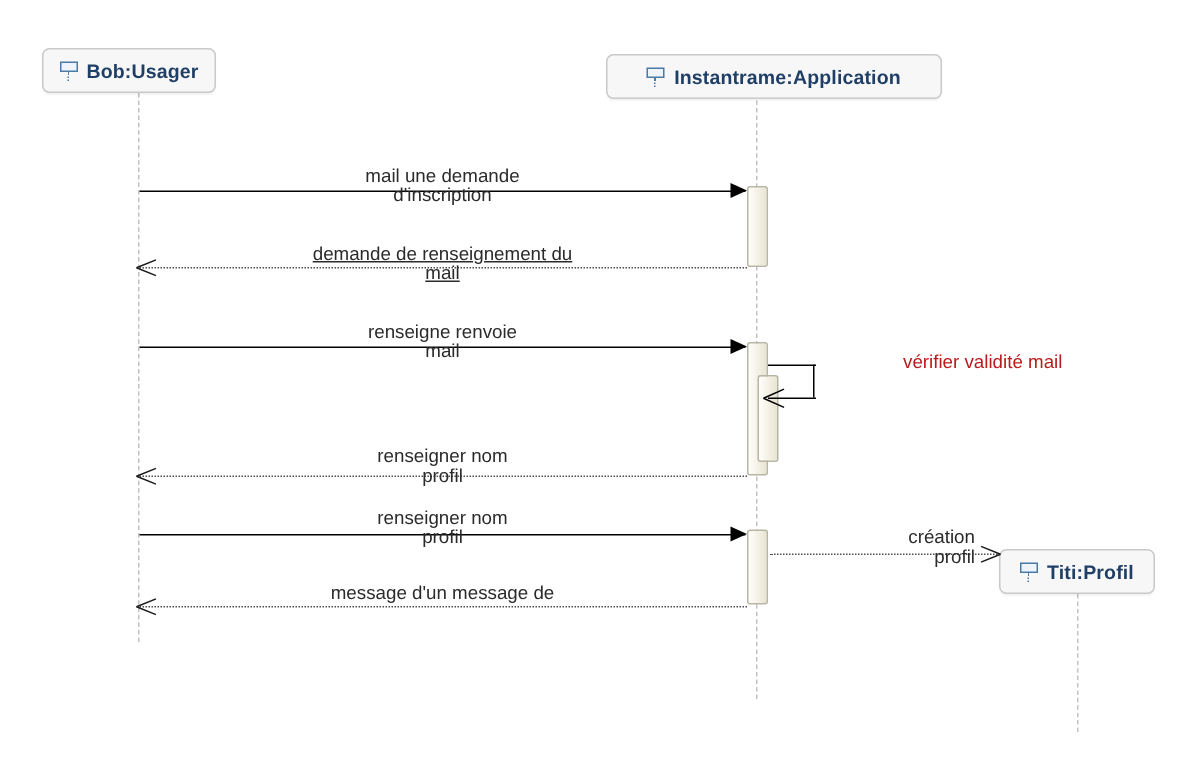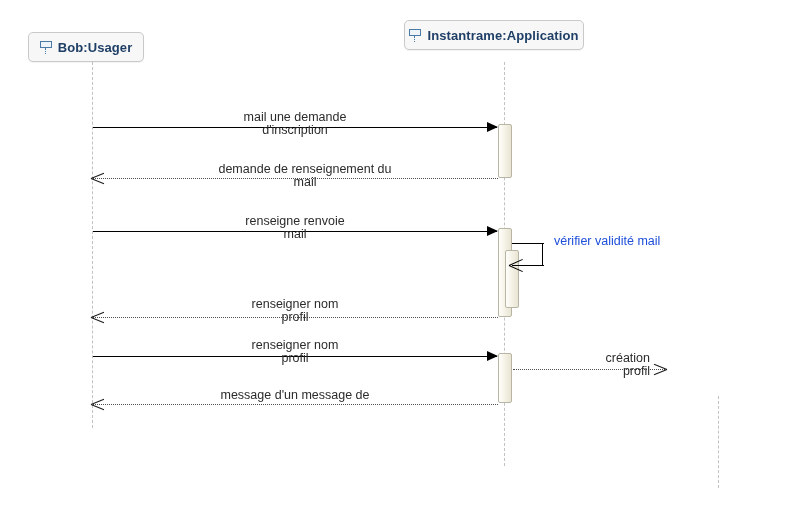--- a/index.html
+++ b/index.html
@@ -190,51 +190,59 @@
     height: 0;
     border-top: 1.5px solid #000000;
     transform-origin: left center;
   }
   .self-arrow-left span.up { transform: rotate(-24deg); }
   .self-arrow-left span.dn { transform: rotate(24deg); }
 
   .note-label {
     position: absolute;
     font-size: 12.5px;
-    color: #1d4ed8;
+    color: #b91c1c;
     line-height: 15px;
     text-align: center;
     white-space: nowrap;
+    margin-left: 48px;
   }
 </style>
 </head>
 <body>
 
 <div id="canvas">
 
   <div class="lifeline" style="left:92px; top:62px; height:366px;"></div>
   <div class="lifeline" style="left:504px; top:62px; height:404px;"></div>
   <div class="lifeline" style="left:718px; top:396px; height:92px;"></div>
 
   <div class="lifeline-head" style="left:28px; top:32px; width:116px;">
     <span class="node-icon">
       <span class="nbox"></span>
         <span class="nstem"></span>
     </span>
     <span class="ll-label">Bob:Usager</span>
   </div>
 
-  <div class="lifeline-head" style="left:404px; top:20px; width:180px;text-align:right;">
+  <div class="lifeline-head" style="left:404px; top:36px; width:224px;text-align:right;">
     <span class="node-icon">
       <span class="nbox"></span>
         <span class="nstem"></span>
     </span>
     <span class="ll-label">Instantrame:Application</span>
   </div>
 
+  <div class="lifeline-head" style="left:666px; top:366px; width:104px;">
+    <span class="node-icon">
+      <span class="nbox"></span>
+        <span class="nstem"></span>
+    </span>
+    <span class="ll-label">Titi:Profil</span>
+  </div>
 
   <div class="activation" style="left:498px; top:124px; width:14px; height:54px;"></div>
   <div class="activation" style="left:498px; top:228px; width:14px; height:89px;"></div>
   <div class="activation" style="left:505px; top:250px; width:14px; height:58px;"></div>
   <div class="activation" style="left:498px; top:353px; width:14px; height:50px;"></div>
 
   <div class="msg solid" style="left:93px; top:127px; width:404px;">
     <div class="line"></div>
     <div class="arrow-filled-right"></div>
   </div>
@@ -243,21 +251,21 @@
     <span class="l2">d'inscription</span>
   </div>
 
   <div class="msg dotted" style="left:93px; top:178px; width:405px;">
     <div class="line"></div>
     <div class="arrow-open-left">
       <span class="up"></span>
         <span class="dn"></span>
     </div>
   </div>
-  <div class="msg-label" style="left:105px; top:163px; width:400px;">
+  <div class="msg-label" style="left:95px; top:163px; width:400px;text-decoration:underline;">
     <span class="l1">demande de renseignement du</span>
     <span class="l2">mail</span>
   </div>
 
   <div class="msg solid" style="left:93px; top:231px; width:404px;">
     <div class="line"></div>
     <div class="arrow-filled-right"></div>
   </div>
   <div class="msg-label" style="left:95px; top:215px; width:400px;">
     <span class="l1">renseigne renvoie</span>

